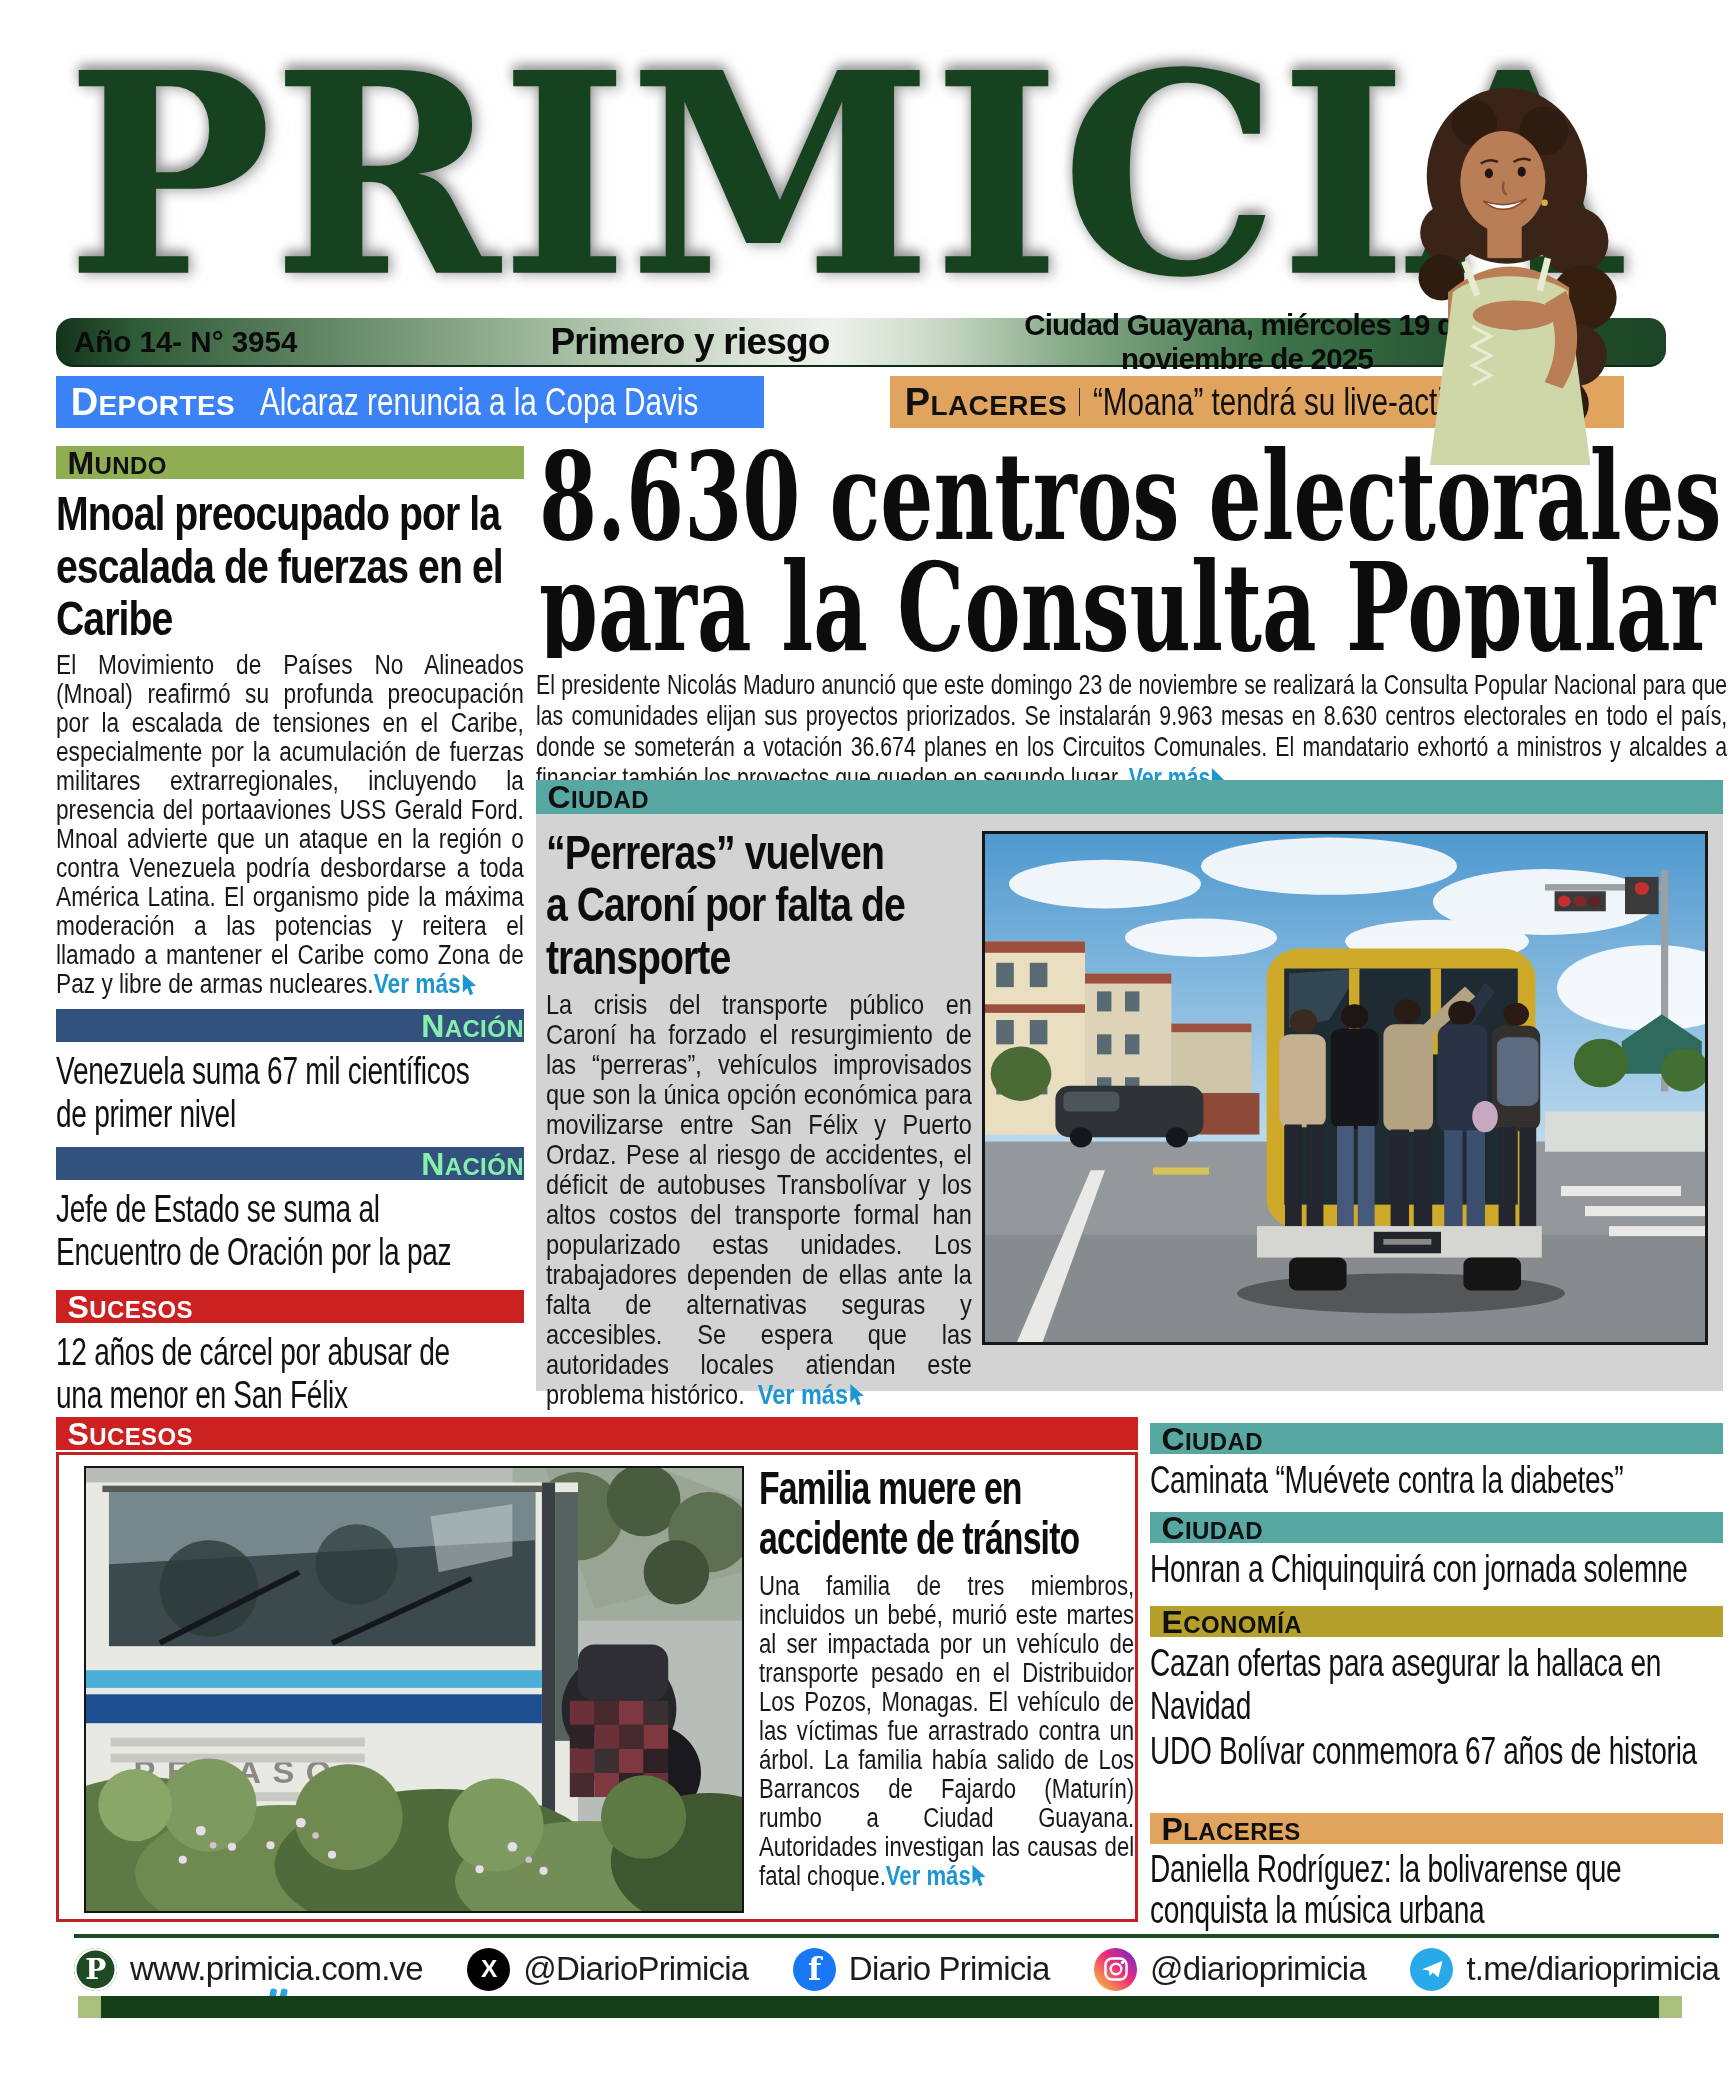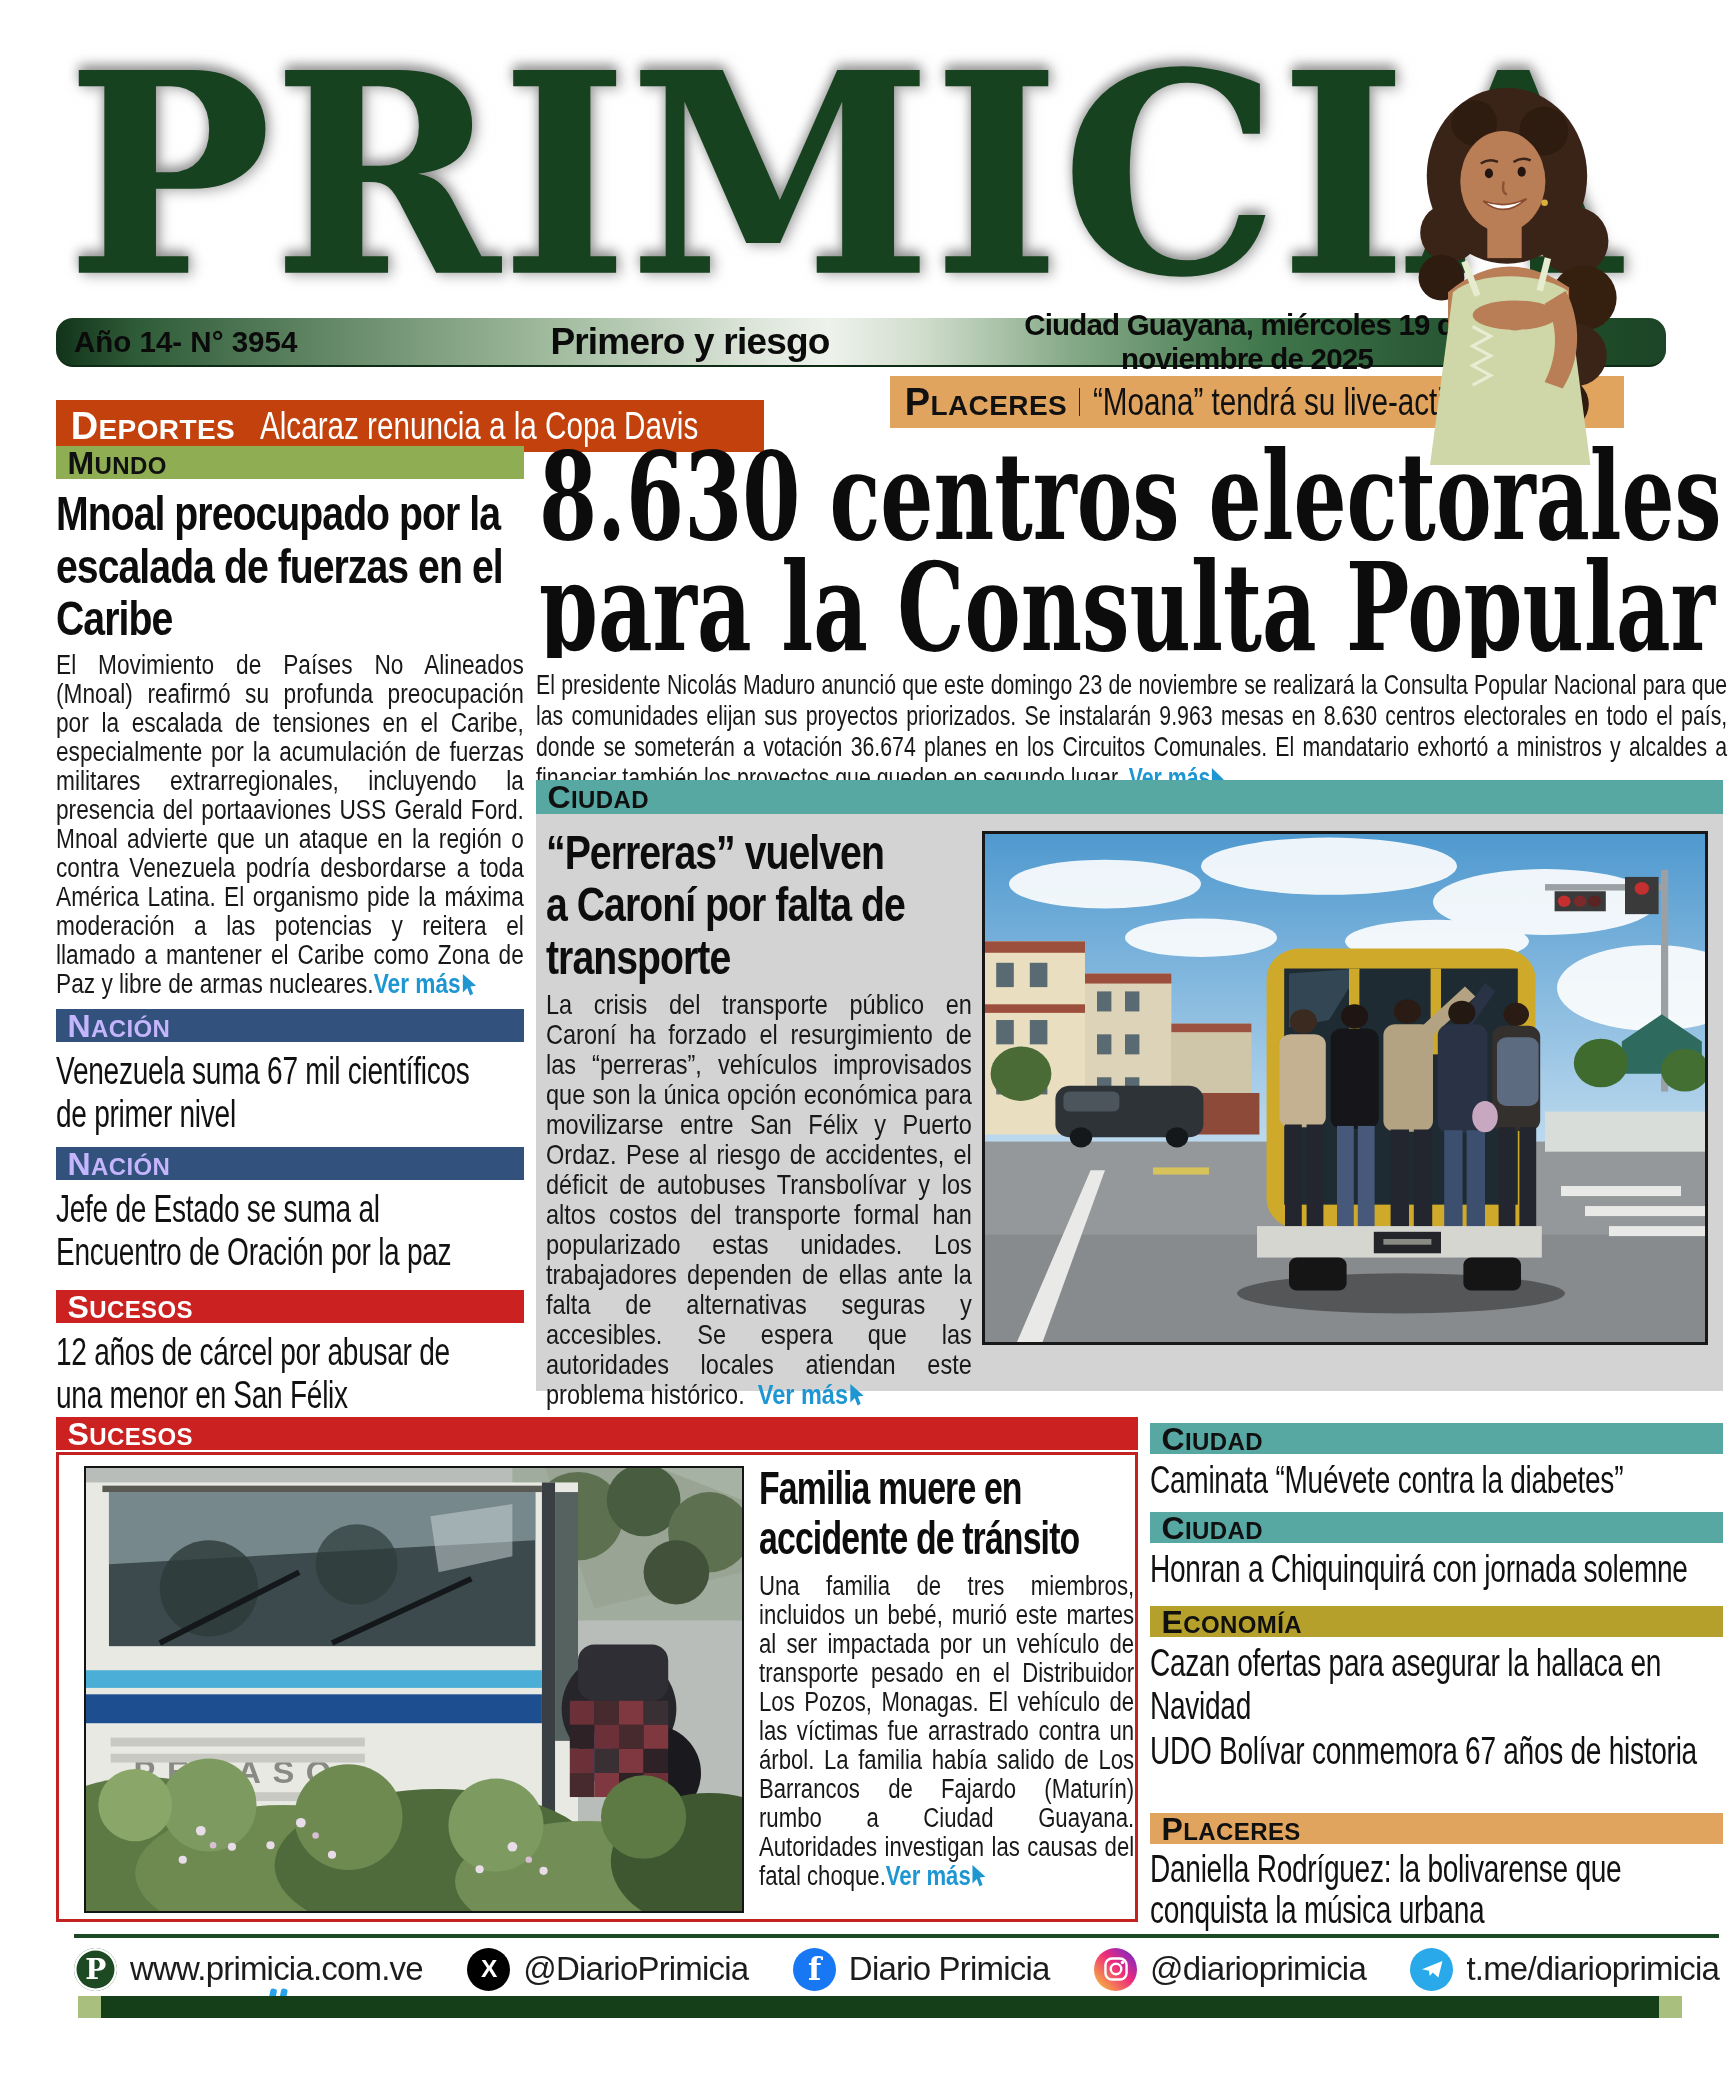--- a/index.html
+++ b/index.html
@@ -15,40 +15,40 @@
     background:linear-gradient(90deg,#12331a 0%,#2f5c38 5%,#9db89a 30%,#dfe7dc 44%,#eef2ec 48%,
                #cfdccb 54%,#86aa88 63%,#41774c 75%,#2a5a36 85%,#1b4526 100%);
     border-bottom:2.5px solid #0e2c14;border-radius:17px;}
   .meta-bar span{position:absolute;top:50%;transform:translateY(-50%);color:#0b0b0b;font-weight:bold;}
   .edition{left:18px;font-size:29.5px;}
   .tagline{left:458px;width:352px;text-align:center;font-size:37px;letter-spacing:-0.8px;}
   .dateline{left:929px;width:524px;text-align:center;font-size:29.5px;letter-spacing:-0.8px;}
 
   
   .strip{position:absolute;top:376px;height:52px;display:flex;align-items:center;padding:0 14.7px;}
-  .strip-deportes{left:56px;width:679px;background:#c2410c;color:#fff;margin-top:24px;}
+  .strip-deportes{left:56px;width:679px;background:#3b82f6;color:#fff;}
   .strip-placeres{left:890px;width:705px;background:#e0a45f;color:#111;}
   .seclabel{font-weight:bold;letter-spacing:0.4px;text-transform:uppercase;display:inline-block;line-height:1;font-size:24px;}
   .seclabel::first-letter{font-size:32px;}
   .strip .seclabel{font-size:28px;}
   .strip .seclabel::first-letter{font-size:38px;}
   .sep{display:inline-block;width:1.6px;height:28px;background:currentColor;opacity:.85;margin:0 13px 0 11.5px;}
   .shead{display:inline-block;transform:scaleX(.78);transform-origin:0 50%;white-space:nowrap;font-size:38px;}
 
   
   .cx72{transform:scaleX(.72);transform-origin:0 0;width:138.9%;}
   .cx76{transform:scaleX(.76);transform-origin:0 0;width:131.6%;}
   .cx80{transform:scaleX(.80);transform-origin:0 0;width:125%;}
   .cx82{transform:scaleX(.82);transform-origin:0 0;width:122%;}
   .cx84{transform:scaleX(.84);transform-origin:0 0;width:119%;}
 
   
   .bar{display:flex;align-items:center;padding-left:11.5px;height:33px;}
   .c-mundo{background:#8fad52;color:#101010;}
-  .c-nacion{background:#33517d;color:#c4b5fd;}
+  .c-nacion{background:#33517d;color:#86efac;justify-content:flex-end;}
   .c-sucesos{background:#cb2121;color:#fff;}
   .c-ciudad{background:#57a7a2;color:#101010;}
   .c-economia{background:#b5a02c;color:#101010;}
   .c-regiones{background:#d2703c;color:#101010;}
   .c-placeres{background:#e0a45f;color:#101010;}
 
   
   .hl{font-weight:bold;color:#0d0d0d;letter-spacing:-1.2px;line-height:1.07;}
   .hl div{white-space:nowrap;}
   .brief-h{font-size:39px;line-height:1.12;color:#111;letter-spacing:-0.4px;}

